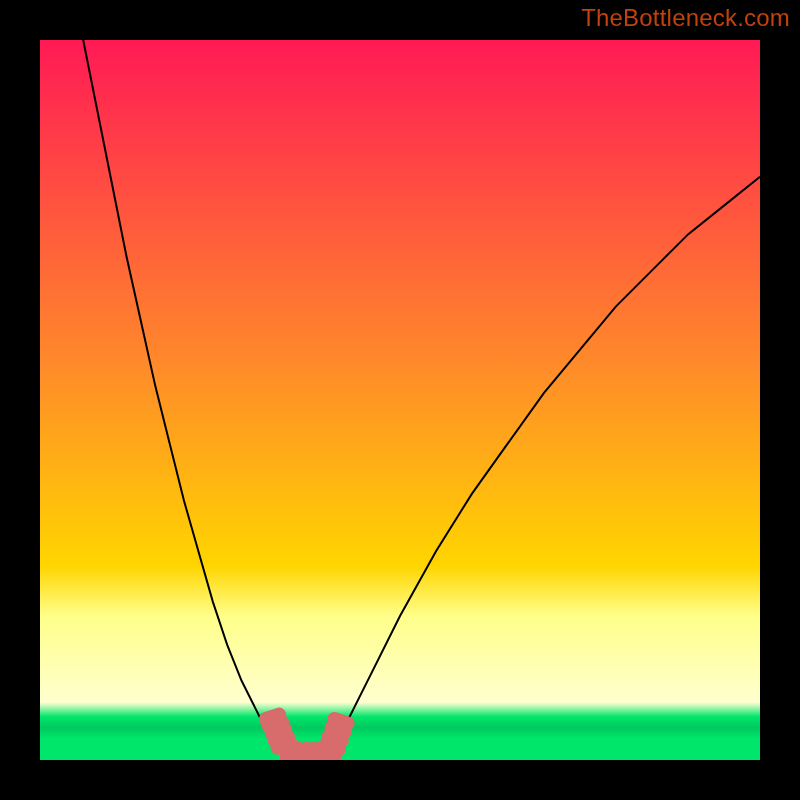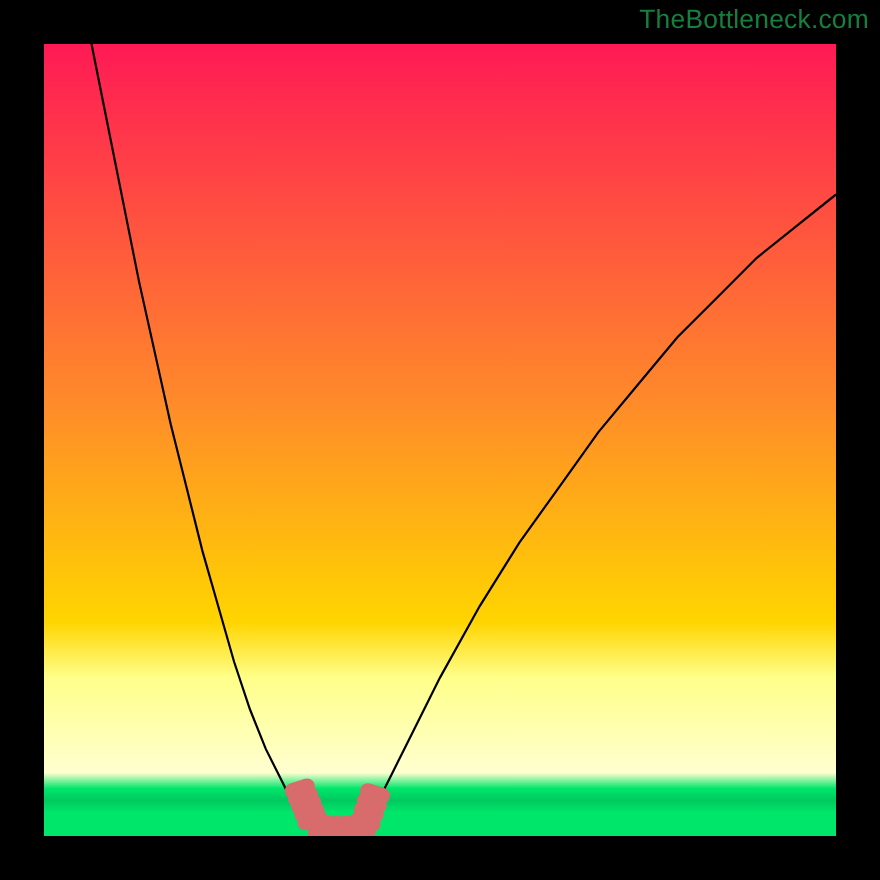--- a/index.html
+++ b/index.html
@@ -16,21 +16,21 @@
     left: 0;
     top: 0;
     width: 800px;
     height: 800px;
     background: #000;
   }
   .watermark {
     position: absolute;
     top: 4px;
     right: 10px;
-    color: #15803d;
+    color: #c2410c;
     font-size: 24px;
     font-weight: 500;
     letter-spacing: 0.2px;
     z-index: 10;
     user-select: none;
   }
   .plot {
     position: absolute;
     left: 40px;
     top: 40px;

